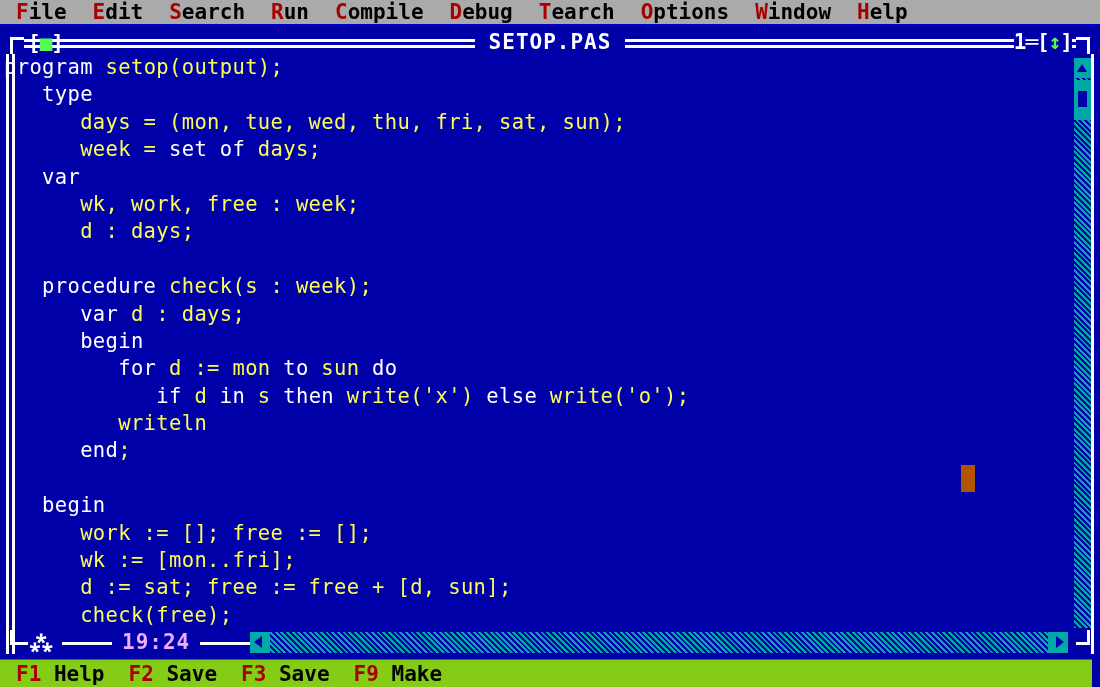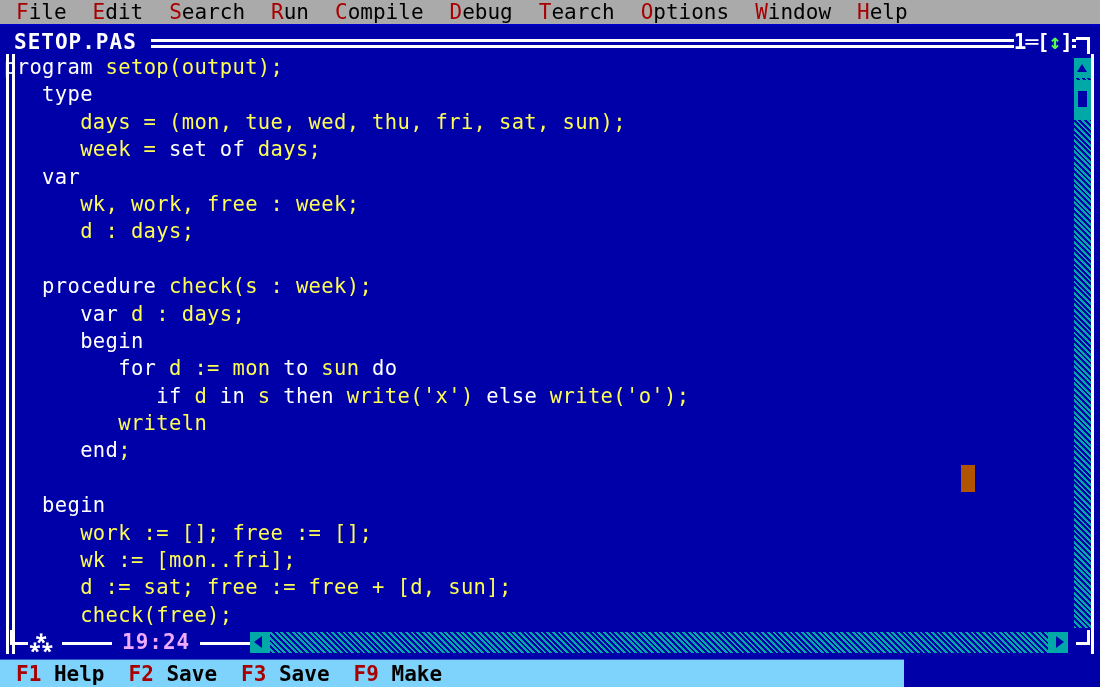--- a/index.html
+++ b/index.html
@@ -18,21 +18,21 @@
     left: 0; top: 0;
     width: 1100px; height: 26px;
     background: #aaaaaa;
     display: flex;
     align-items: center;
     padding-left: 16px;
     border-bottom: 2px solid #0000c4;
   }
   .menu-item {
     font-size: 21px;
-    font-weight: normal;
+    font-weight: bold;
     color: #000000;
     letter-spacing: 0px;
     margin-right: 26px;
     white-space: pre;
     line-height: 24px;
     cursor: default;
   }
   .menu-item .hk { color: #a80000; }
 
   
@@ -85,20 +85,21 @@
     letter-spacing: -1px;
     z-index: 4;
     cursor: pointer;
   }
   #close-box .sq { color: #54fc54; }
 
   #win-title {
     position: absolute;
     left: 0; top: 3px;
     width: 1100px;
+    text-align: center;
     font-size: 21px;
     font-weight: bold;
     color: #ffffff;
     line-height: 22px;
     z-index: 4;
     letter-spacing: 1px;
   }
   #win-title span { background: #0000a8; padding: 0 14px; }
 
   #win-number {
@@ -287,22 +288,22 @@
     left: 8px; top: 4px;
     border-top: 6px solid transparent;
     border-bottom: 6px solid transparent;
     border-left: 8px solid #0000a8;
   }
 
   
   #statusbar {
     position: absolute;
     left: 0; top: 659px;
-    width: 904px; height: 28px;
-    background: #7dd3fc;
+    width: 1092px; height: 28px;
+    background: #84cc16;
     display: flex;
     align-items: center;
     padding-left: 16px;
     border-top: 1px solid #2a5ad0;
   }
   .sb-item {
     font-size: 21px;
     font-weight: bold;
     color: #000000;
     margin-right: 24px;

